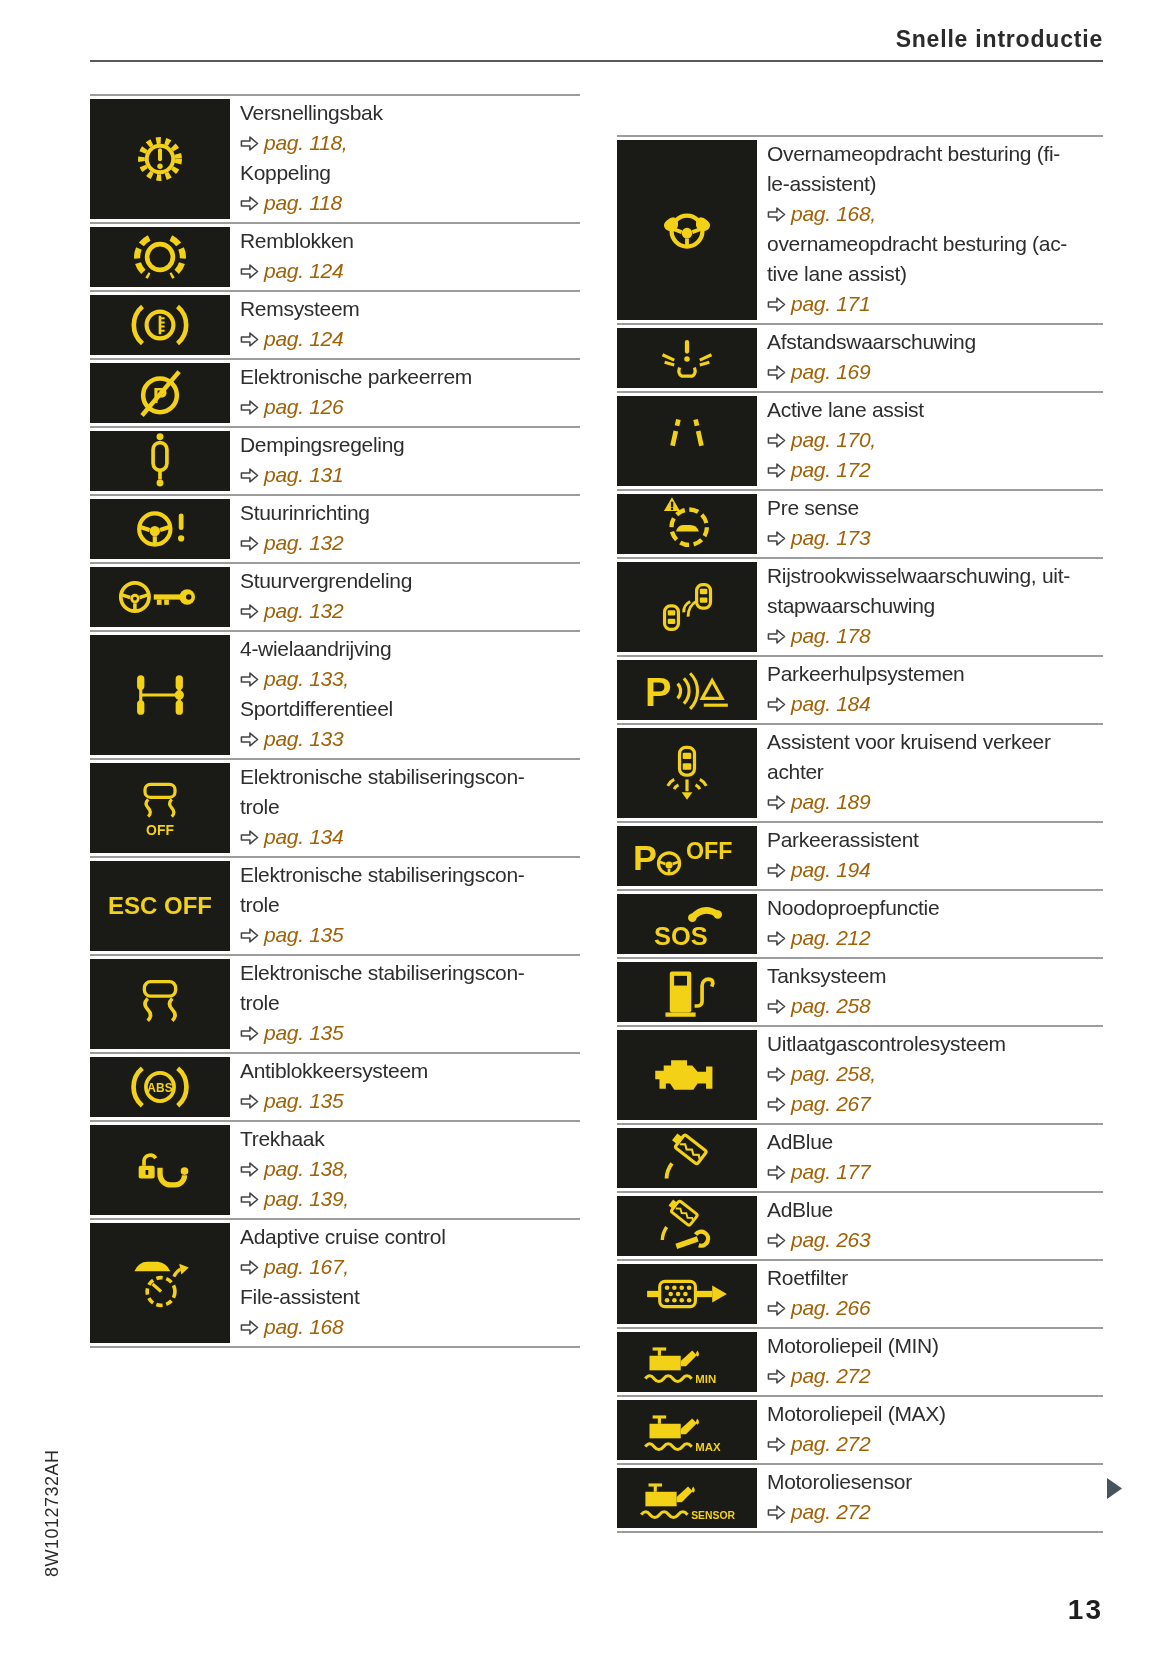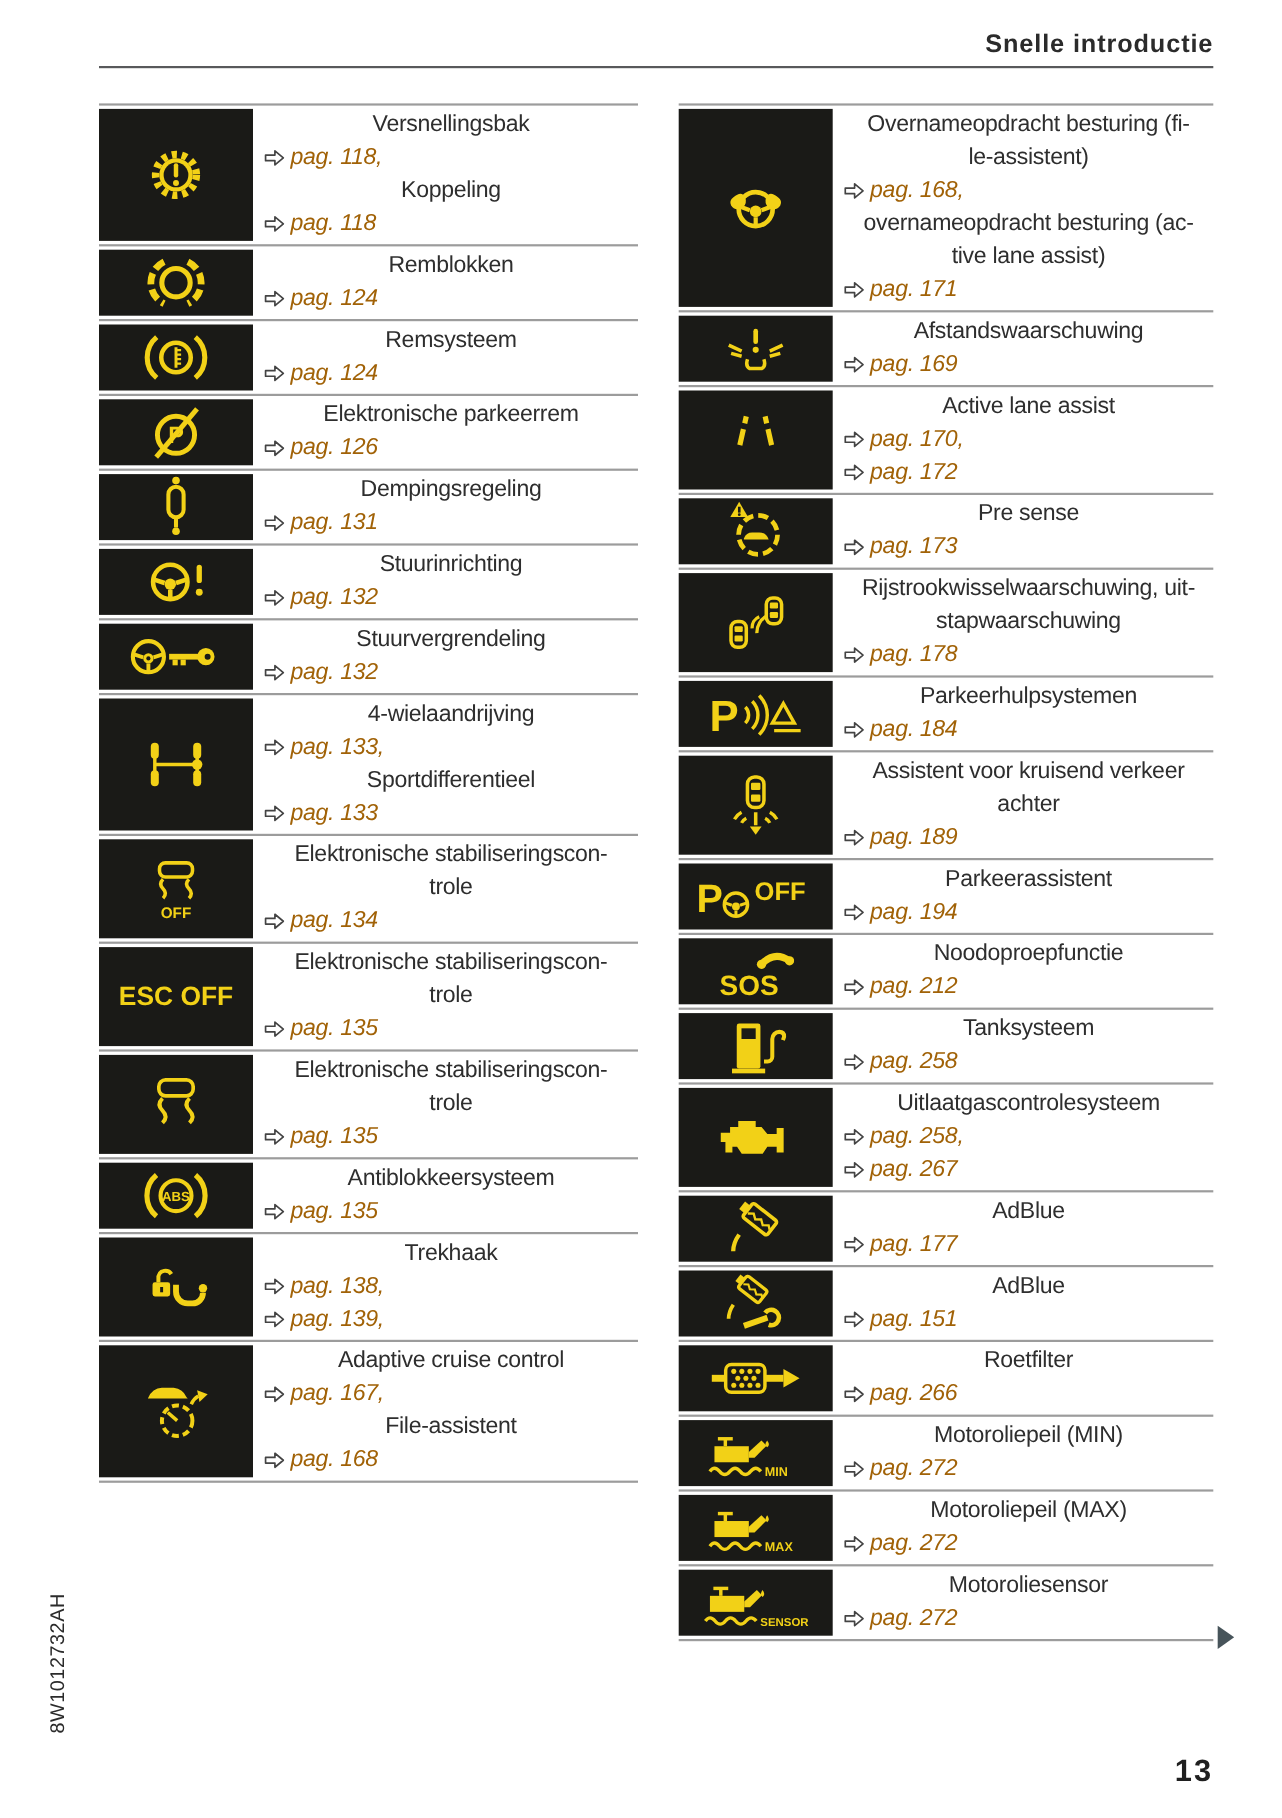--- a/index.html
+++ b/index.html
@@ -1,27 +1,27 @@
 <!DOCTYPE html>
 <html><head>
 <meta charset="utf-8">
 <style>
   html,body { margin:0; padding:0; background:#ffffff; }
   .page {
     position:relative; width:1165px; height:1653px; background:#fff;
-    font-family:"Liberation Sans", sans-serif; color:#2e2e2e; overflow:hidden;text-align:center;
+    font-family:"Liberation Sans", sans-serif; color:#2e2e2e; overflow:hidden;
   }
   .title {
     position:absolute; top:26px; right:62px;
     font-size:23px; font-weight:bold; letter-spacing:0.8px; color:#2b2b2b;
   }
   .hrule { position:absolute; left:90px; right:62px; top:60px; height:2px; background:#58595b; }
   .cols { position:absolute; left:90px; top:94px; width:1013px; display:flex; align-items:flex-start; }
   .col { width:490px; border-bottom:2px solid #9c9c9c; }
-  .col.right { width:486px; margin-left:37px; }
+  .col.right { width:486px; margin-left:37px;margin-top:41px; }
   .row { display:flex; border-top:2px solid #9c9c9c; }
   .icon-cell { width:140px; flex:0 0 140px; display:flex; }
   .icon-block {
     flex:1; margin:3px 0; background:#1a1a17; min-height:56px;
     display:flex; align-items:center; justify-content:center;
   }
   .text-cell { flex:1; padding:2px 0 4px 10px; min-width:0; }
   .line { font-size:21px; line-height:30px; white-space:nowrap; letter-spacing:-0.3px; }
   .line.label { color:#2e2e2e; }
   .line.ref { font-style:italic; display:flex; align-items:center; }
@@ -674,21 +674,21 @@
                 <path d="M36 33 a6.5 6.5 0 1 1 3 10" fill="none" stroke="#F2D117" stroke-width="4"></path>
               </svg>
             </div>
           </div>
           <div class="text-cell">
             <div class="line label">AdBlue</div>
             <div class="line ref">
               <svg class="arr" viewBox="0 0 22 20">
                 <path d="M1.5 7 h10 V2.5 L20.5 10 L11.5 17.5 V13 h-10 z" fill="#ffffff" stroke="#444444" stroke-width="1.8" stroke-linejoin="round"></path>
               </svg>
-              <span class="ref-text">pag. 151</span>
+              <span class="ref-text">pag. 263</span>
             </div>
           </div>
         </div>
         <div class="row">
           <div class="icon-cell">
             <div class="icon-block">
               <svg width="84" height="46" viewBox="0 0 80 42">
                 <rect x="2" y="18" width="12" height="6" fill="#F2D117"></rect>
                 <rect x="14" y="9" width="34" height="24" rx="5" fill="none" stroke="#F2D117" stroke-width="3"></rect>
                 <g fill="#F2D117">

